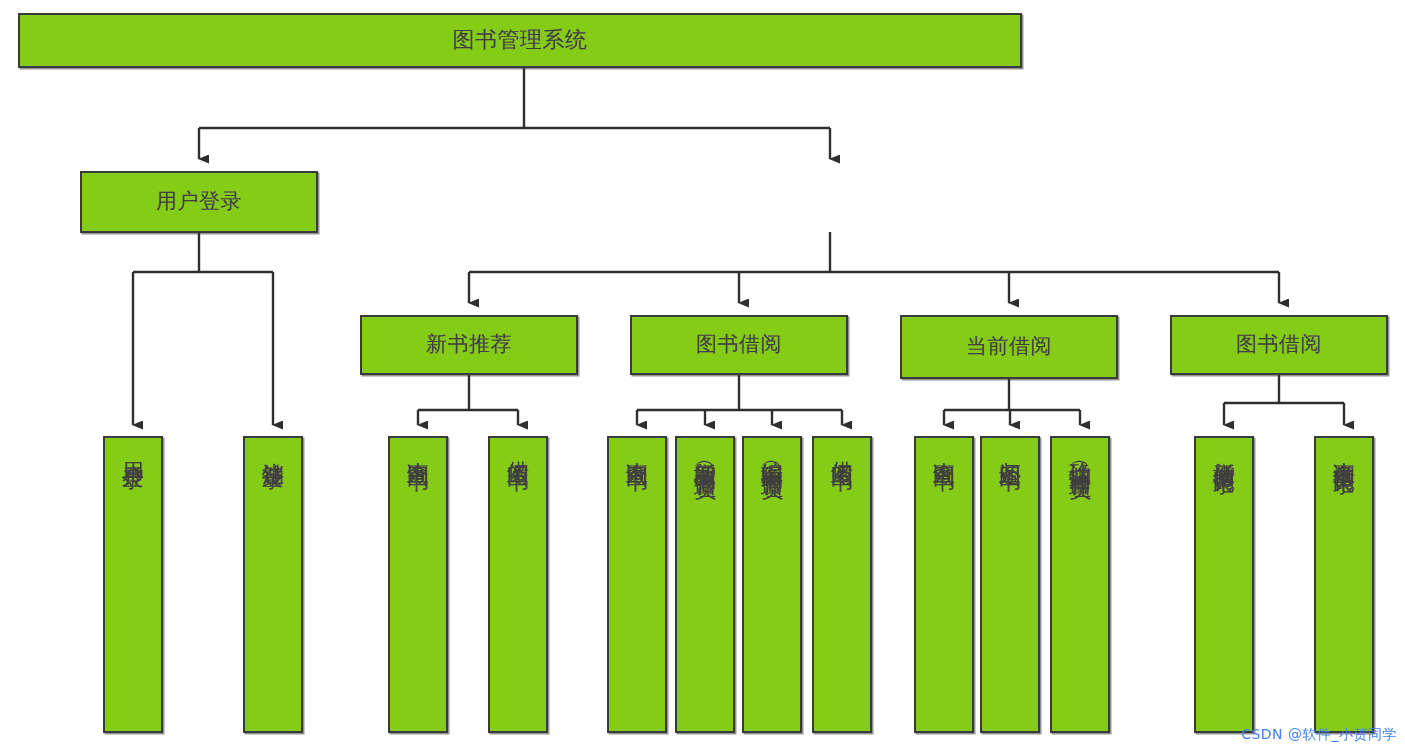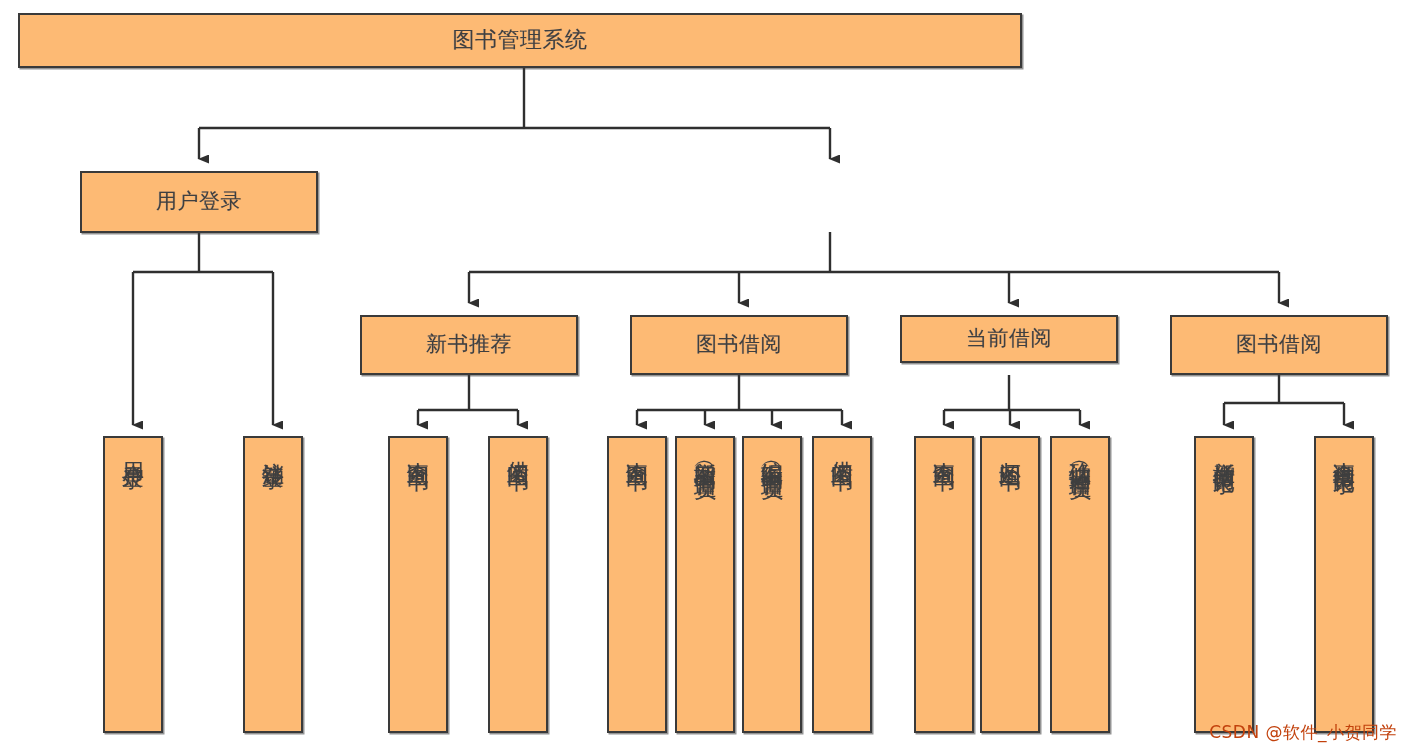--- a/index.html
+++ b/index.html
@@ -22,21 +22,21 @@
     position: absolute;
     left: 0;
     top: 0;
     width: 1405px;
     height: 747px;
     pointer-events: none;
   }
   .node {
     position: absolute;
     box-sizing: border-box;
-    background: #fdba74;
+    background: #84cc16;
     border: 2px solid #3a3a3a;
     display: flex;
     align-items: center;
     justify-content: center;
     color: #3f3f3f;
     box-shadow: 1.5px 1.5px 0 0 rgba(60,60,60,0.55);
   }
   .node-label {
     display: block;
     text-align: center;
@@ -61,22 +61,22 @@
     text-orientation: upright;
     font-size: 22px;
     letter-spacing: 2.5px;
     line-height: 1;
     margin: 0 auto;
   }
   #watermark {
     position: absolute;
     right: 8px;
     bottom: 3px;
-    font-size: 17px;
-    color: #c2410c;
+    font-size: 14px;
+    color: #3b82f6;
     letter-spacing: 0.5px;
     white-space: nowrap;
     user-select: none;
   }
 </style>
 </head>
 <body>
 
 <div id="diagram-root">
 
@@ -138,21 +138,21 @@
   <div class="node horizontal" style="left:80px; top:171px; width:238px; height:62px;">
     <span class="node-label">用户登录</span>
   </div>
 
   <div class="node horizontal" style="left:360px; top:315px; width:218px; height:60px;">
     <span class="node-label">新书推荐</span>
   </div>
   <div class="node horizontal" style="left:630px; top:315px; width:218px; height:60px;">
     <span class="node-label">图书借阅</span>
   </div>
-  <div class="node horizontal" style="left:900px; top:315px; width:218px; height:48px;">
+  <div class="node horizontal" style="left:900px; top:315px; width:218px; height:64px;">
     <span class="node-label">当前借阅</span>
   </div>
   <div class="node horizontal" style="left:1170px; top:315px; width:218px; height:60px;">
     <span class="node-label">图书借阅</span>
   </div>
 
   <div class="node vertical" style="left:103px; top:436px; width:60px; height:297px;">
     <span class="node-label">用户登录</span>
   </div>
   <div class="node vertical" style="left:243px; top:436px; width:60px; height:297px;">

